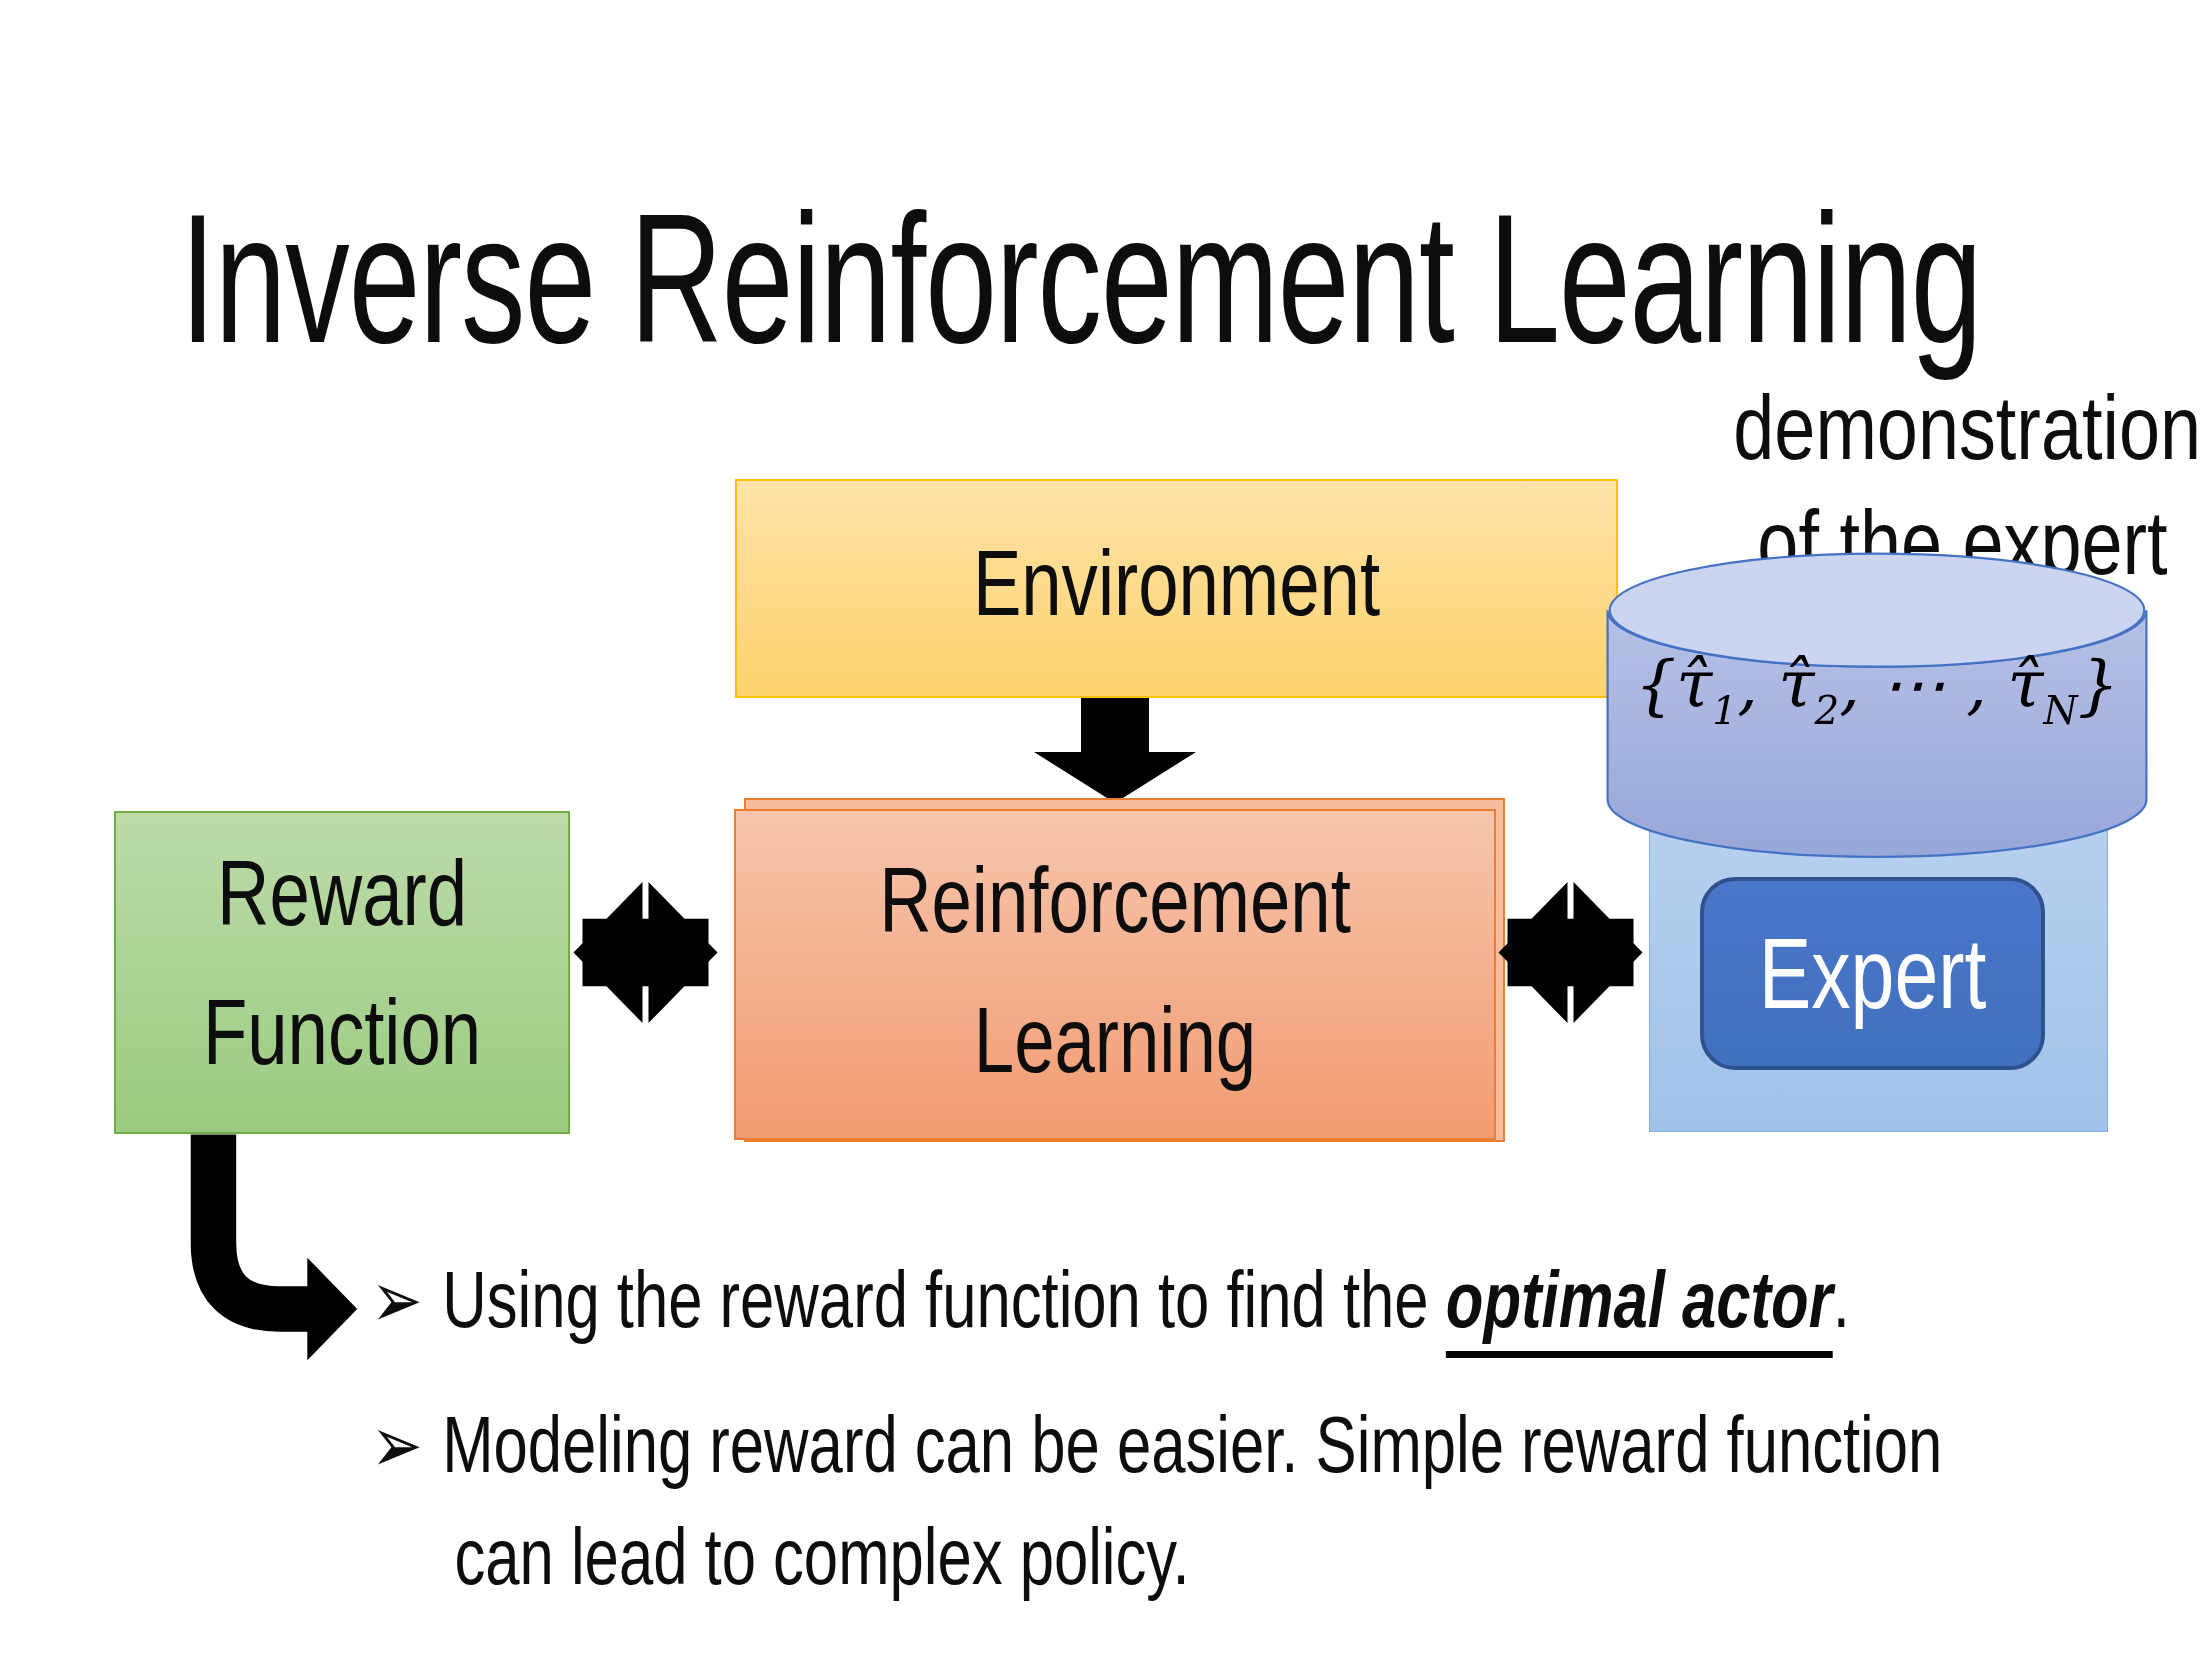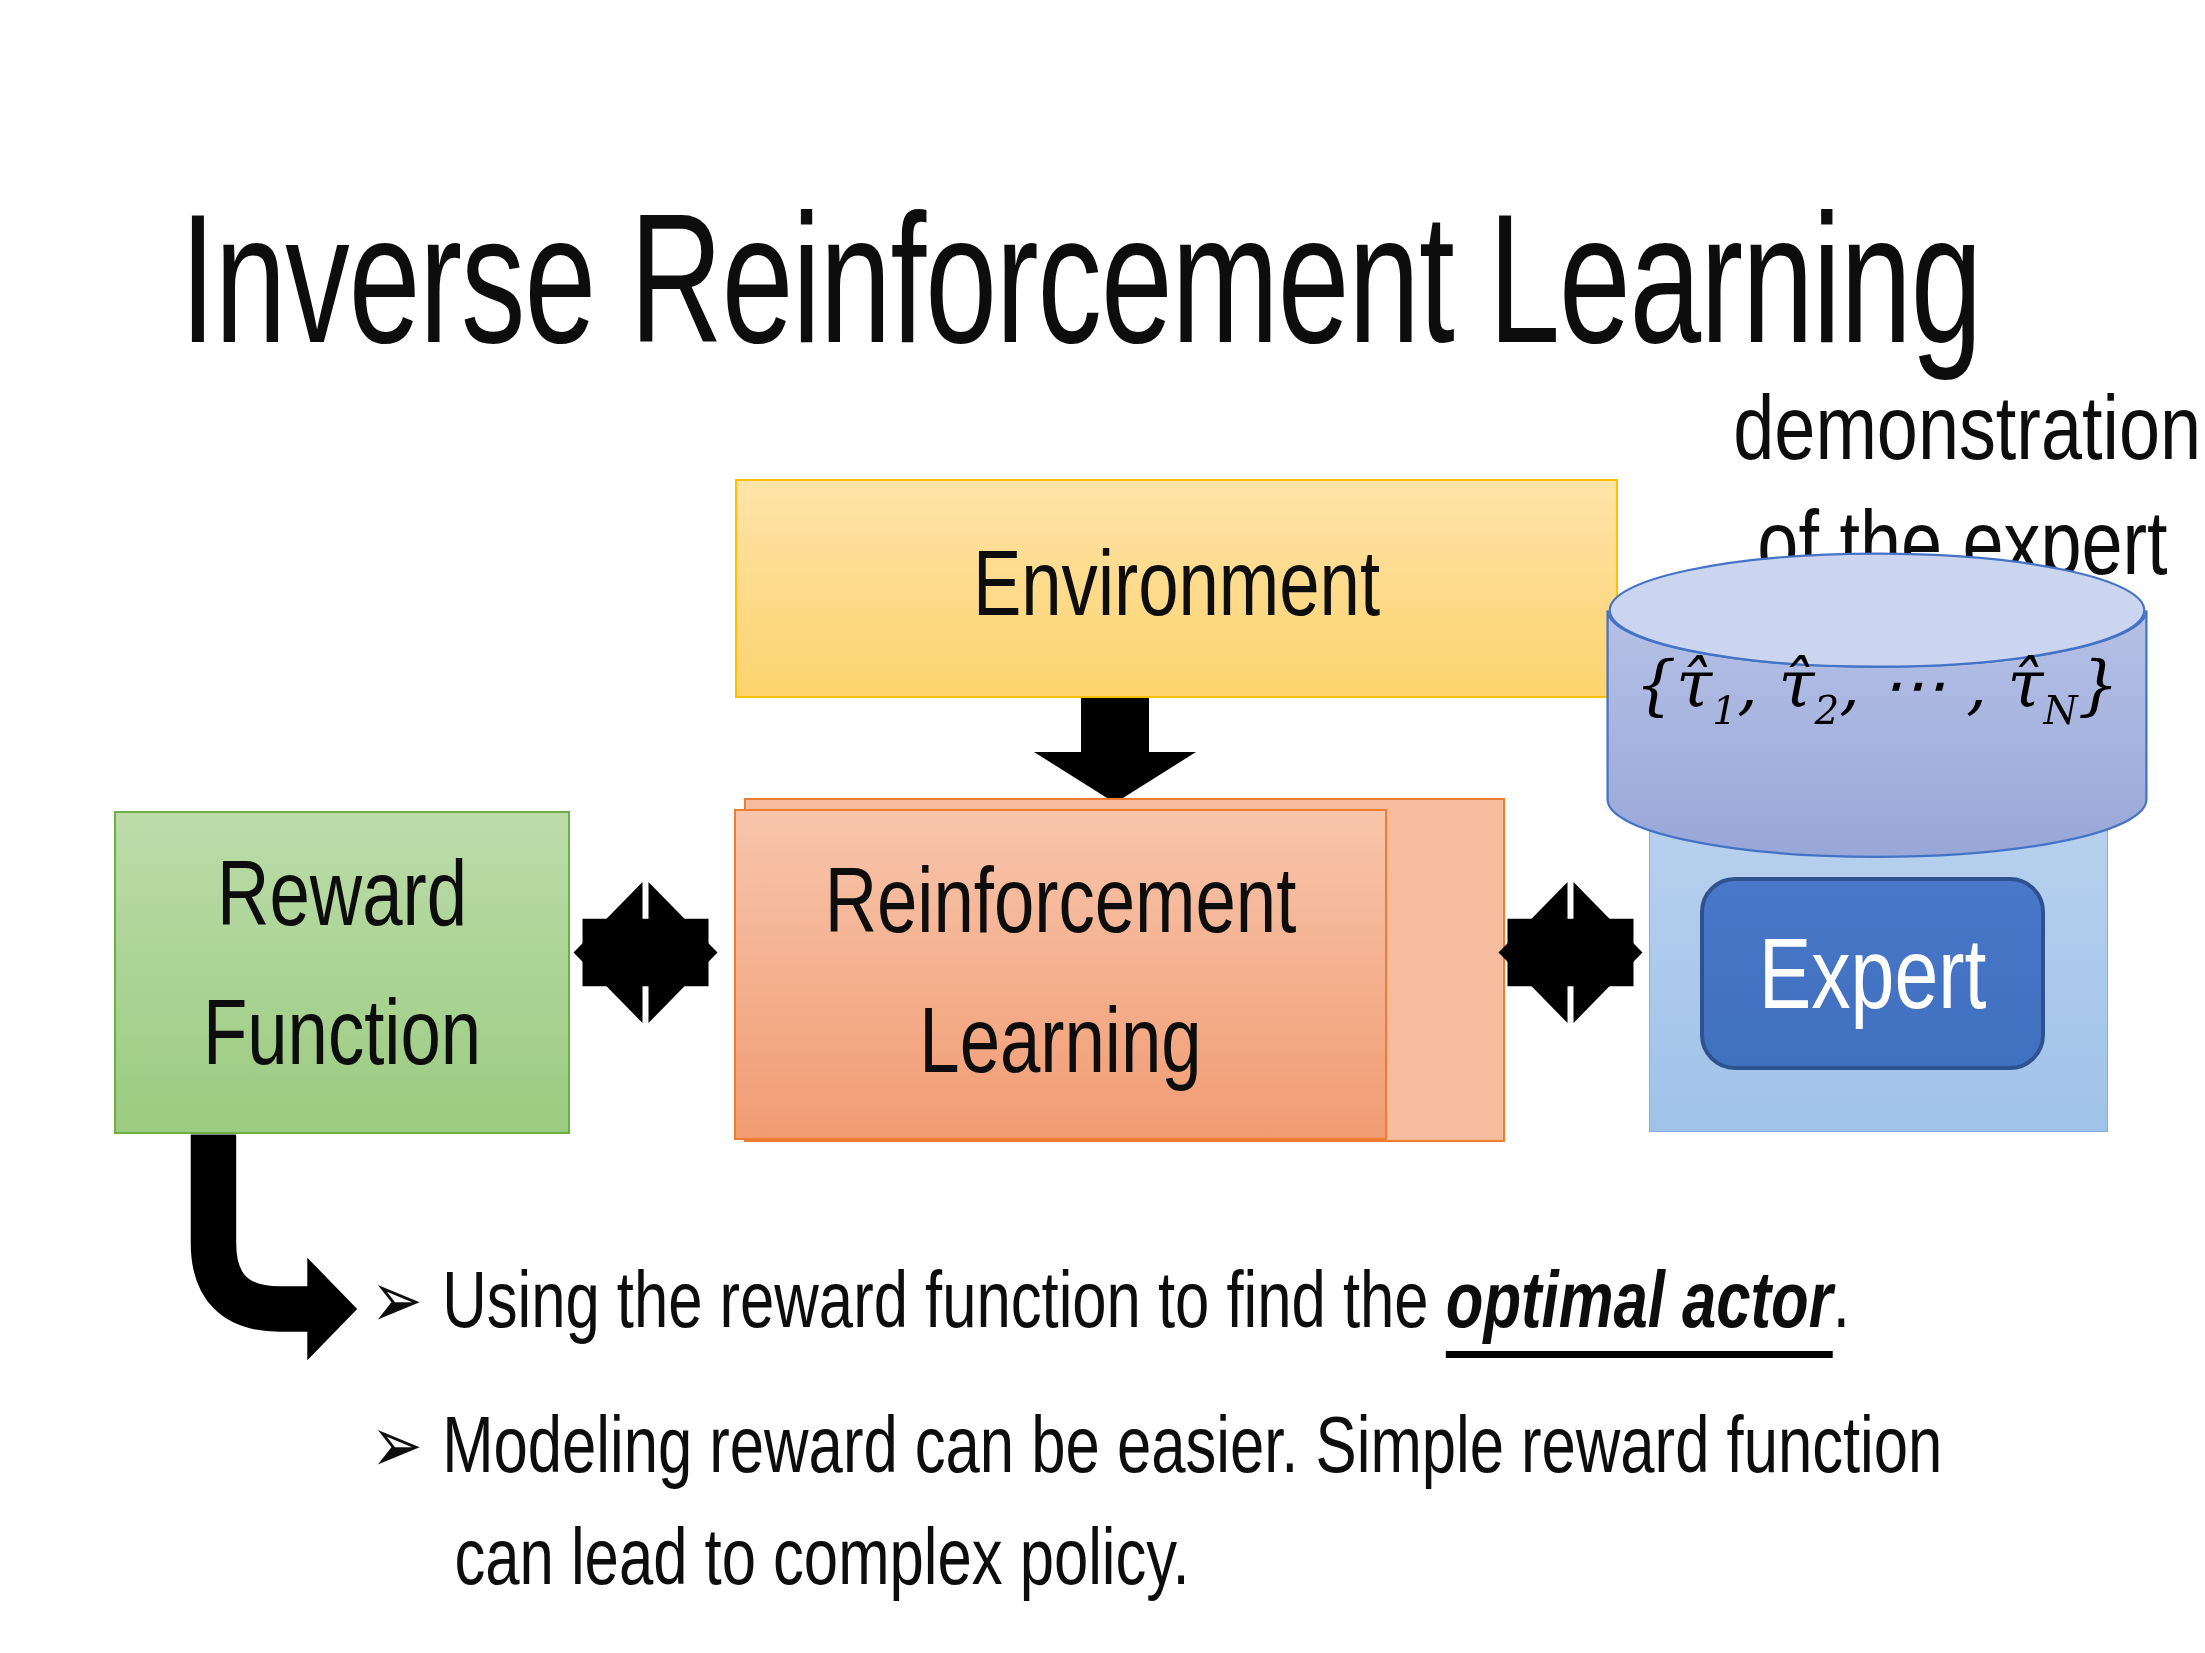--- a/index.html
+++ b/index.html
@@ -20,21 +20,21 @@
   .dbox{display:flex;align-items:center;justify-content:center;text-align:center;
         font-size:93px;line-height:1.5;box-sizing:border-box;}
   .env{left:735px;top:479px;width:883px;height:219px;
        background:linear-gradient(180deg,#FFE3A9 0%,#FCD36D 100%);
        border:2.9px solid #FFC000;padding-bottom:10.3px;}
   .reward{left:114px;top:811px;width:456px;height:323px;
        background:linear-gradient(180deg,#BCDCAA 0%,#9BCB80 100%);
        border:2.9px solid #71AD47;padding-bottom:19px;}
   .rl-back{left:744px;top:798px;width:757px;height:340px;
        background:#F5BD9E;border:2.2px solid #ED7D31;}
-  .rl{left:734px;top:809px;width:653px;height:331px;
+  .rl{left:734px;top:809px;width:762px;height:331px;
        background:linear-gradient(180deg,#F7C5AC 0%,#F19C72 100%);
        border:2.2px solid #ED7D31;padding-bottom:7.4px;}
   .label-wrap{width:100%;}
 
   
   .panel{left:1649px;top:803px;width:459px;height:329px;
        background:linear-gradient(180deg,#B9D1EF 0%,#9FC3E8 100%);
        border:1.5px solid #86AEDC;box-sizing:border-box;z-index:1;}
   .expert{left:1700px;top:877px;width:345px;height:193px;border-radius:35px;
        background:linear-gradient(180deg,#4A77C9 0%,#4070C0 100%);

